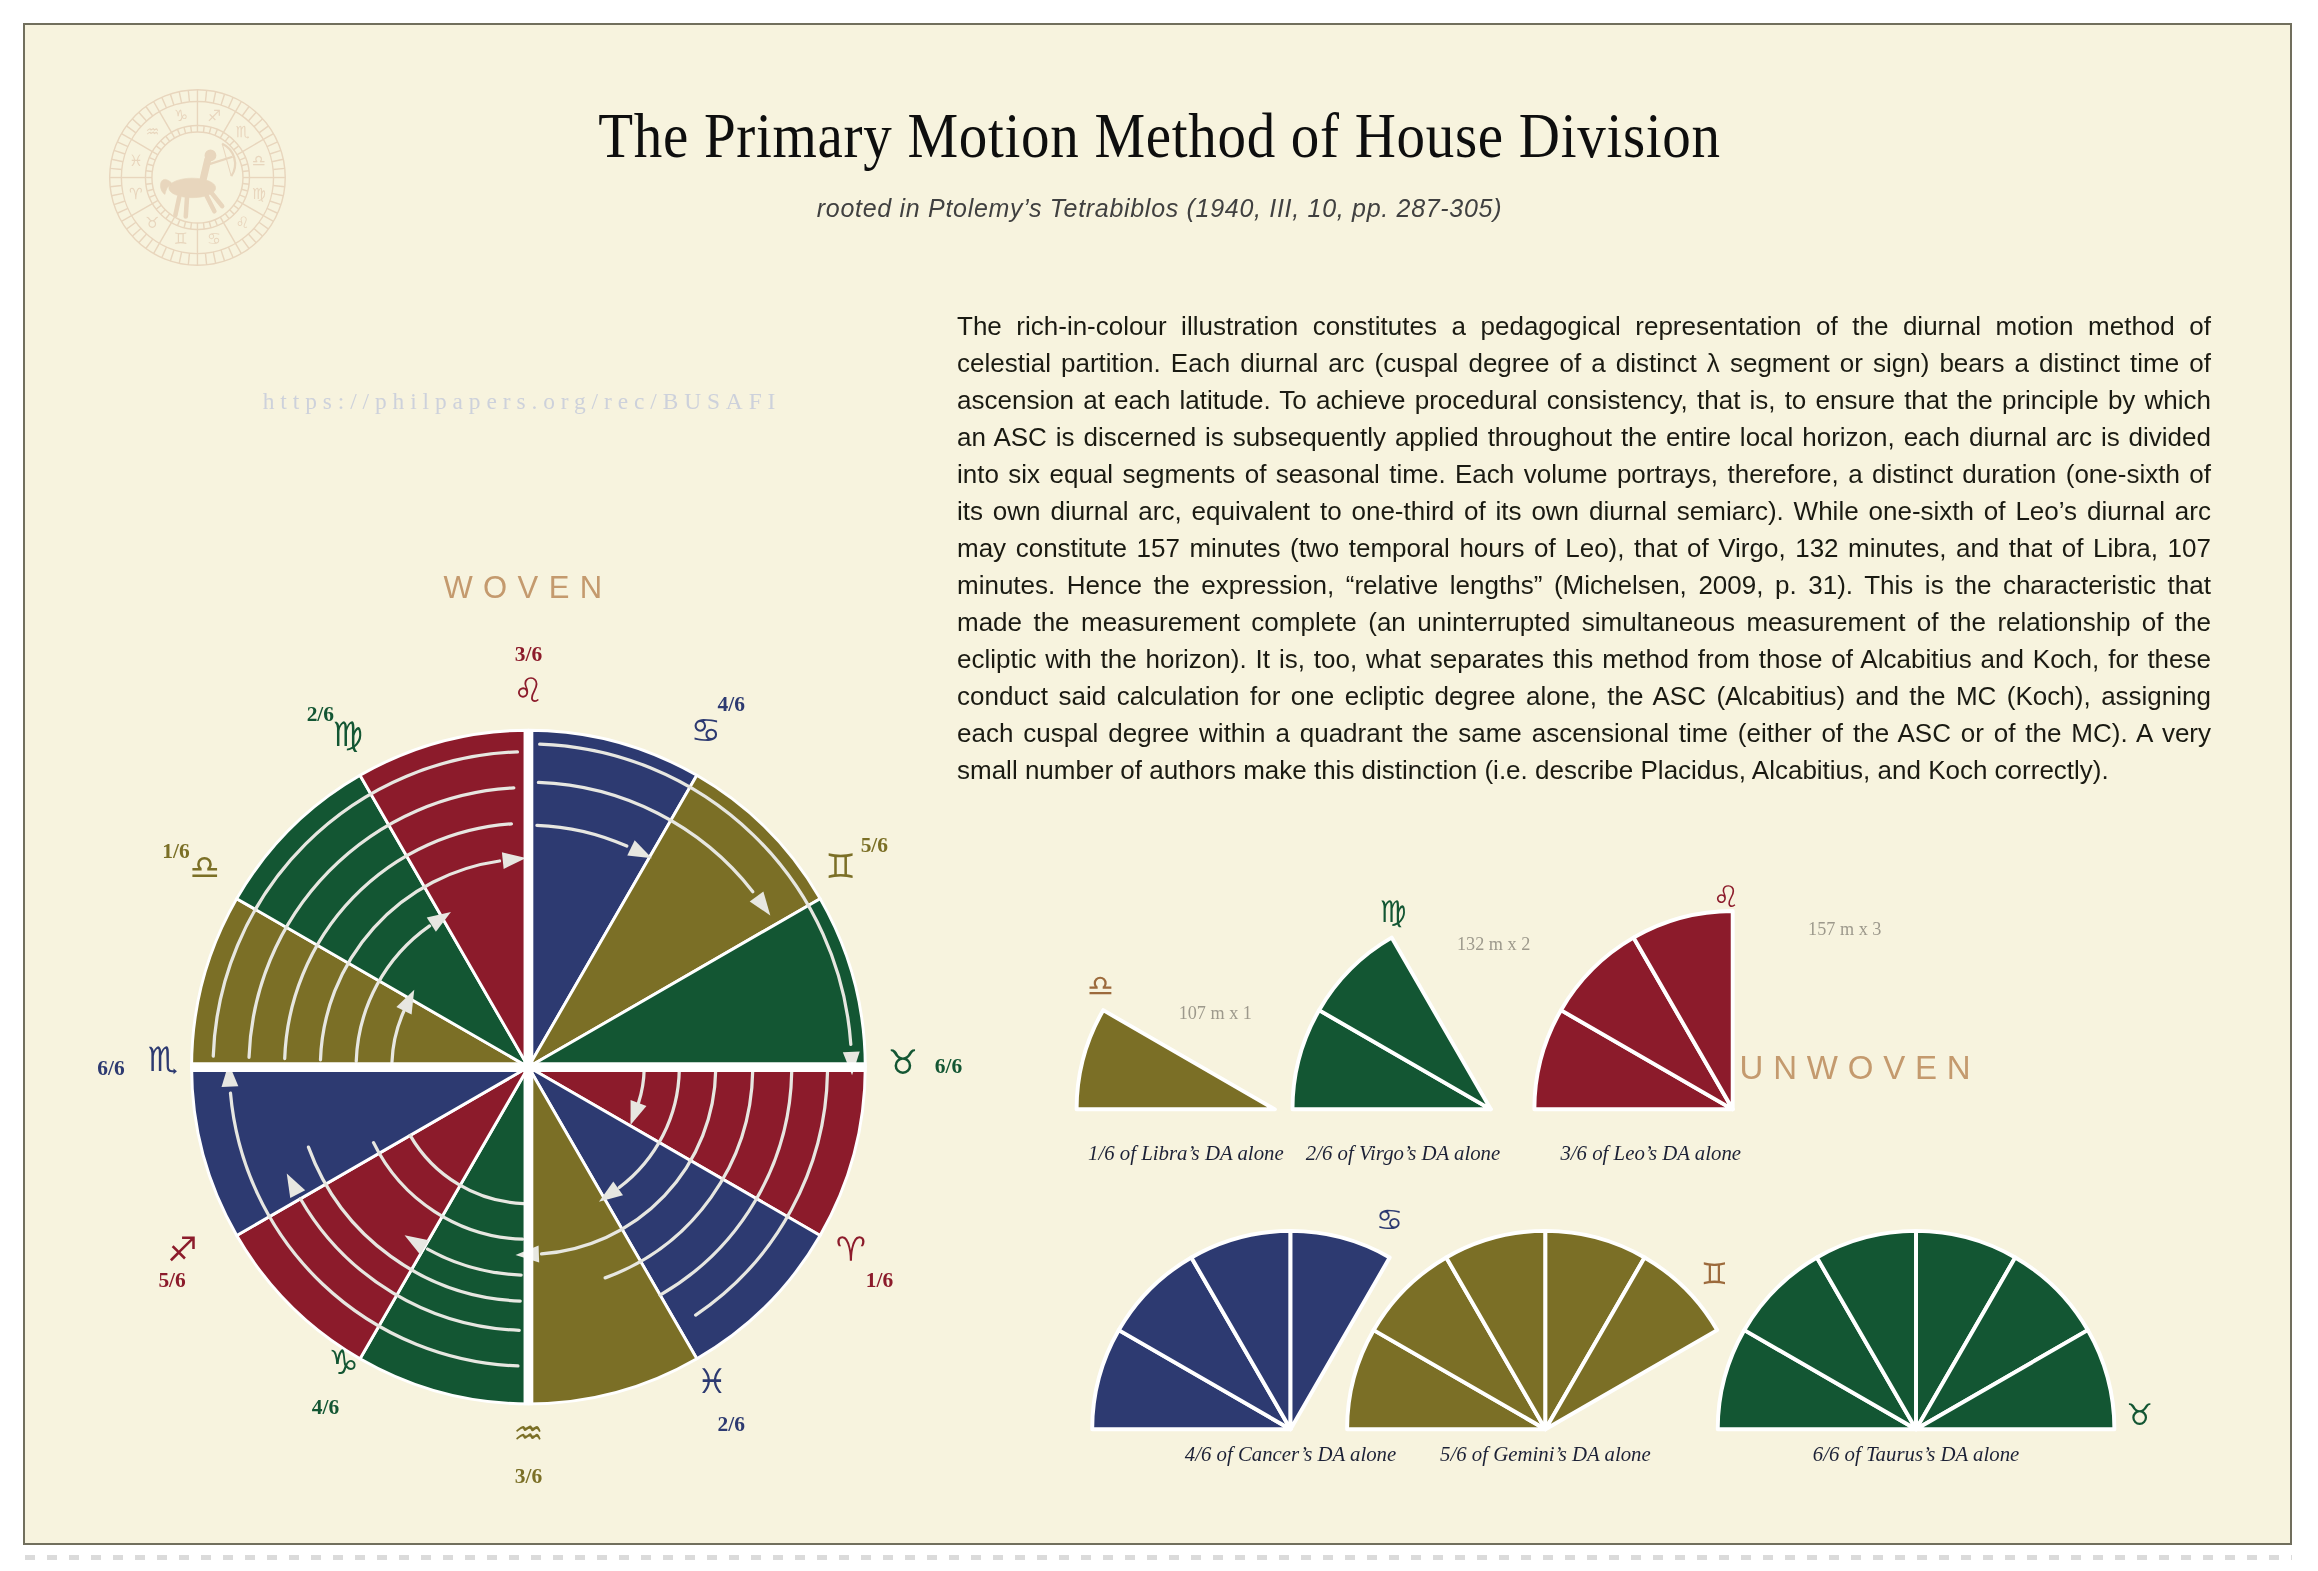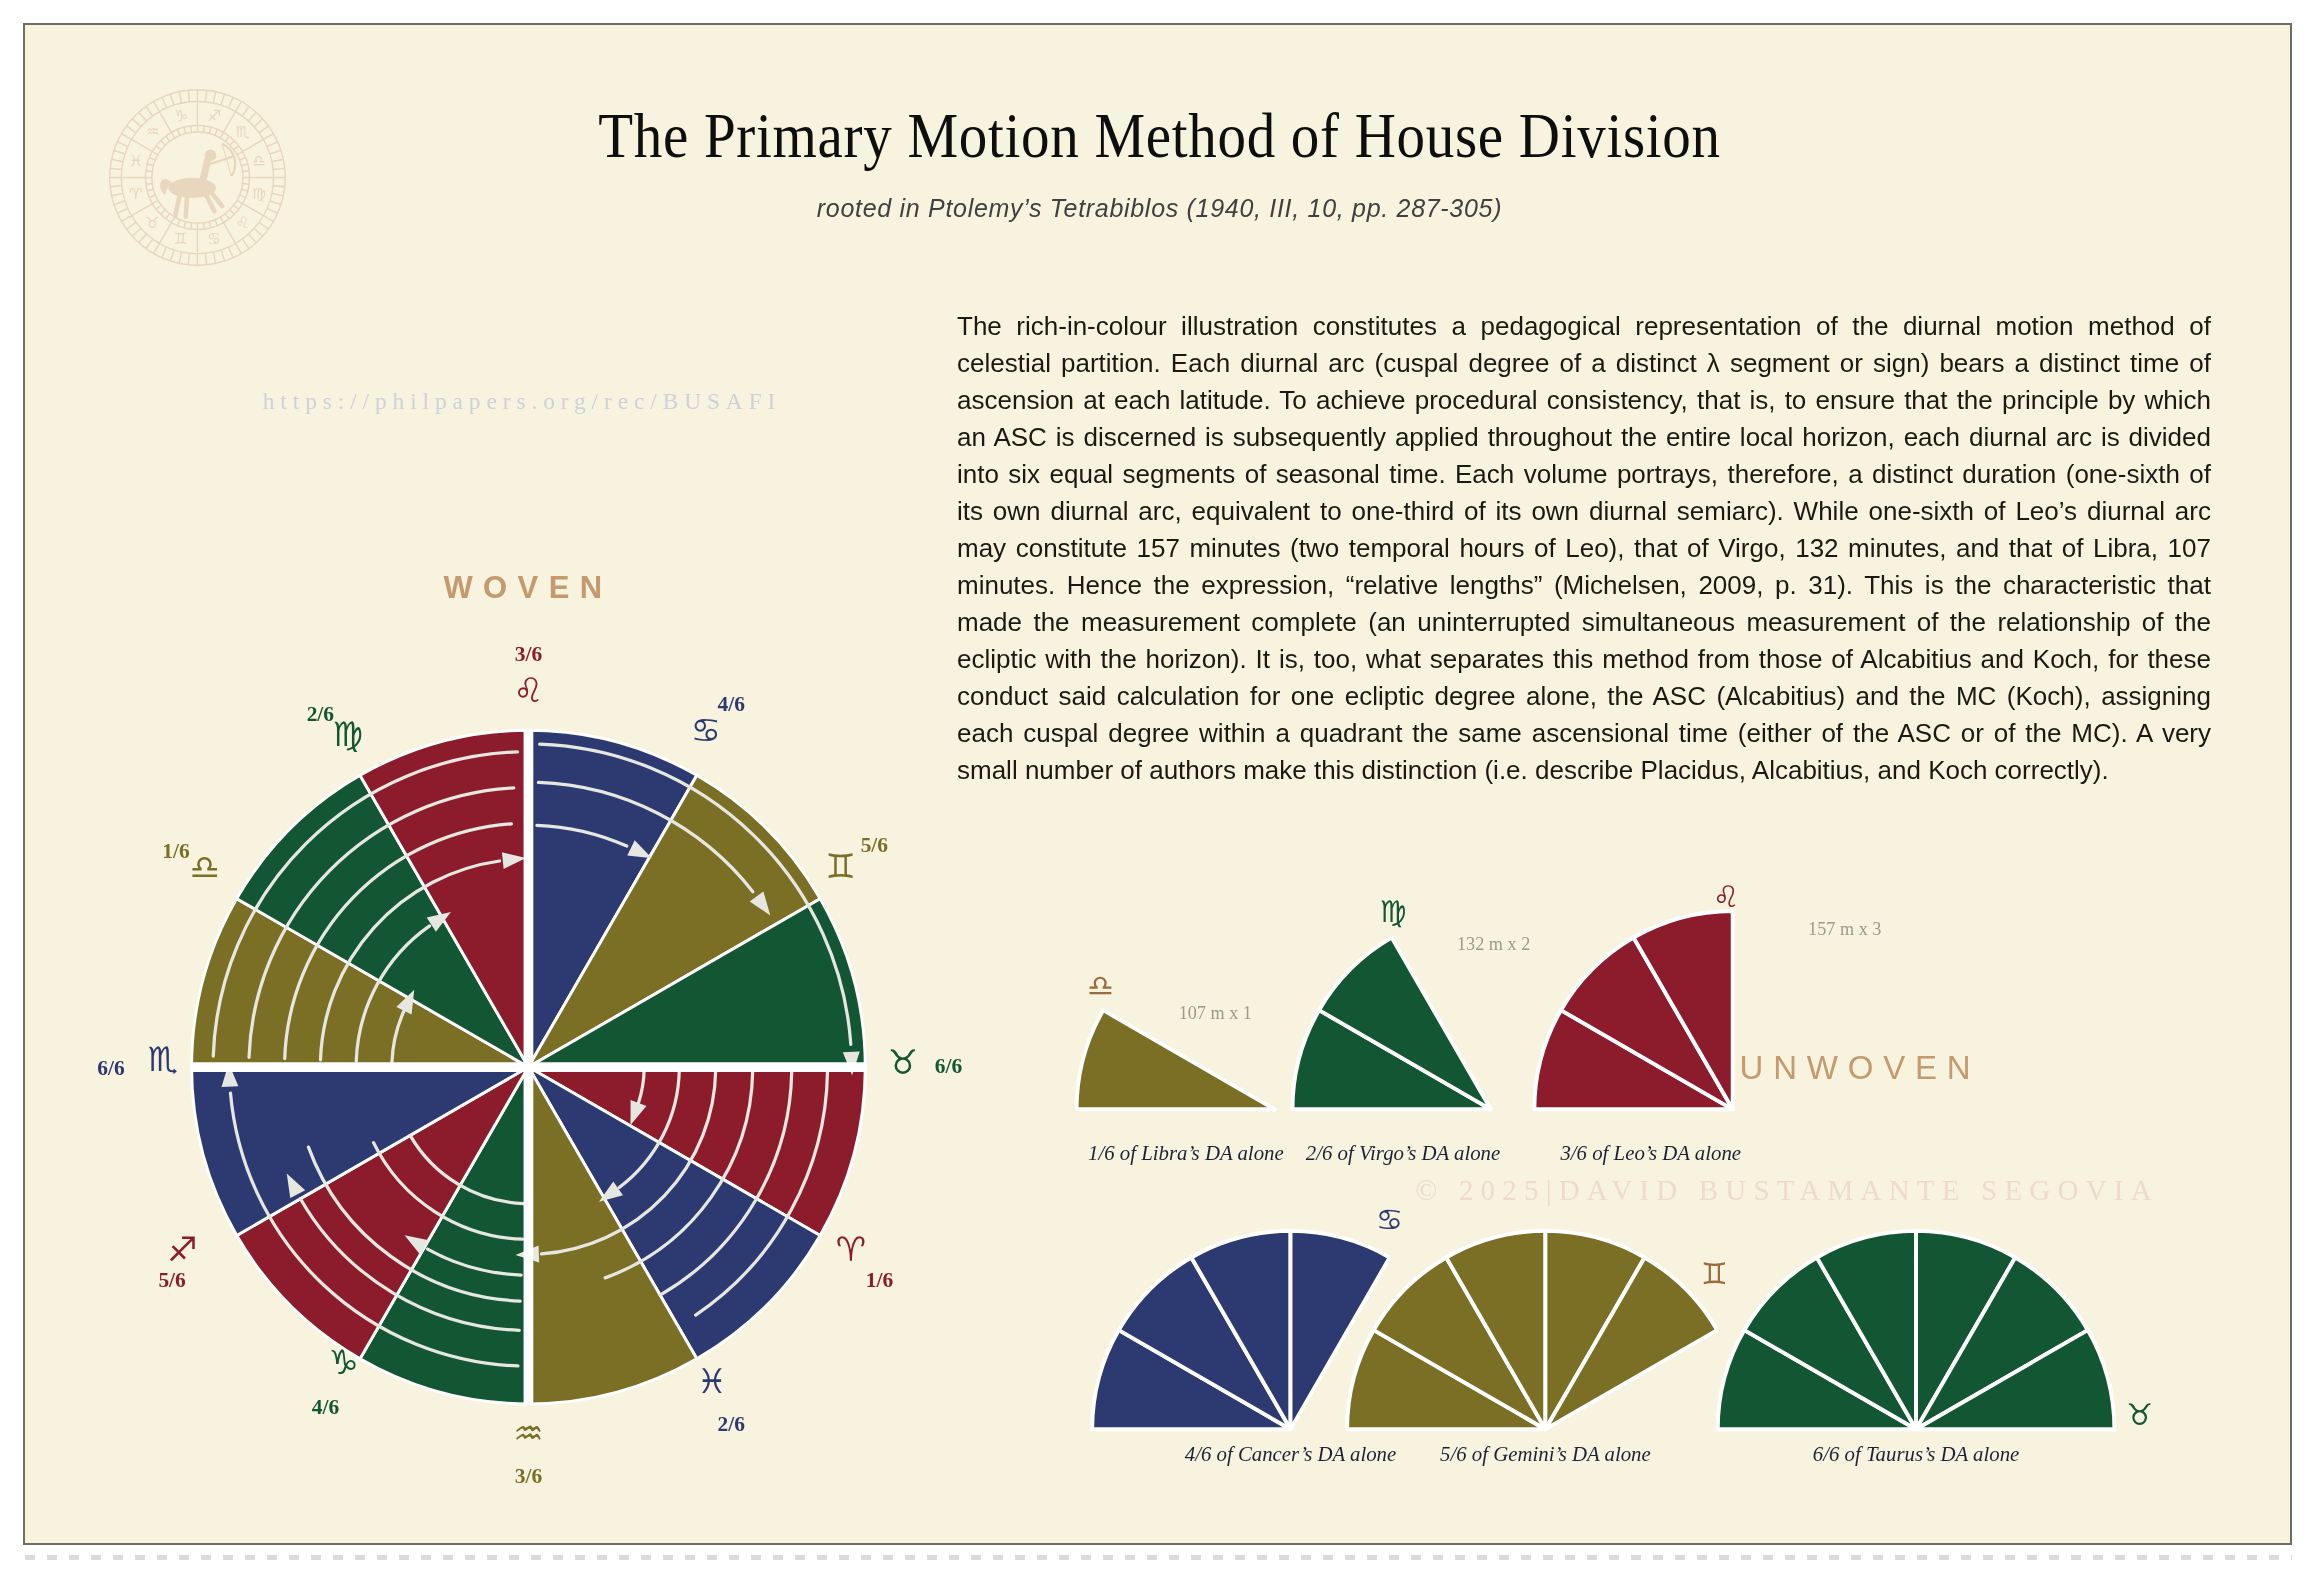--- a/index.html
+++ b/index.html
@@ -11,21 +11,21 @@
   .title{position:absolute;left:0;top:99px;width:2319px;margin:0;text-align:center;
          font-family:"Liberation Serif",serif;font-weight:500;font-size:57px;color:#0e0e0e;
          transform:scaleY(1.12);transform-origin:center top;letter-spacing:0.7px;}
   .subtitle{position:absolute;left:0;top:194px;width:2319px;text-align:center;
             font-family:"Liberation Sans",sans-serif;font-style:italic;font-size:25px;
             color:#404040;letter-spacing:0.7px;}
   .url-watermark{position:absolute;left:522px;top:401px;transform:translate(-50%,-50%);
             font-family:"Liberation Serif",serif;font-size:23.4px;letter-spacing:5.9px;
             color:#cdd1db;white-space:nowrap;text-align:right;}
   .woven{position:absolute;left:528px;top:588px;transform:translate(-50%,-50%);
-         font-size:31px;letter-spacing:10.4px;color:#c49a6e;font-weight:bold;}
+         font-size:31px;letter-spacing:10.4px;color:#c49a6e;}
   .unwoven{position:absolute;left:1860px;top:1068px;transform:translate(-50%,-50%);
          font-size:33px;letter-spacing:9.8px;color:#c49a6e;}
   .copyright{position:absolute;left:1787px;top:1190px;transform:translate(-50%,-50%);
          font-family:"Liberation Serif",serif;font-size:29px;letter-spacing:7.2px;
          color:#efdacd;white-space:nowrap;}
   .paragraph{position:absolute;left:942px;top:293px;width:1254px;margin:15px;
          font-family:"Liberation Sans",sans-serif;font-size:26px;line-height:37px;
          text-align:justify;color:#1a1a12;}
   .cutline{position:absolute;left:25px;top:1555px;width:2267px;height:4.6px;opacity:.55;
          background:repeating-linear-gradient(90deg,#bdbdbd 0 10.4px,transparent 10.4px 22px);}
@@ -314,17 +314,16 @@
         <path d="M 2946 2198 L 3210.1 2045.5 A 305 305 0 0 1 3251.0 2198.0 Z" fill="#135633" stroke="#ffffff" stroke-width="6" stroke-linejoin="round"></path>
         <text x="3290" y="2176" class="fglyph" fill="#135633" text-anchor="middle" dominant-baseline="central">♉</text>
         <text x="2946" y="2236" class="fcap" fill="#1c2136" text-anchor="middle" dominant-baseline="central">6/6 of Taurus’s DA alone</text>
       </g>
     </svg>
   <h1 class="title">The Primary Motion Method of House Division</h1>
   <div class="subtitle">rooted in Ptolemy’s Tetrabiblos (1940, III, 10, pp. 287-305)</div>
   <div class="url-watermark">https://philpapers.org/rec/BUSAFI</div>
   <div class="woven">WOVEN</div>
   <div class="unwoven">UNWOVEN</div>
-  <div class="copyright">© 2025|DAVID BUSTAMANTE SEGOVIA</div>
   <p class="paragraph">The rich-in-colour illustration constitutes a pedagogical representation of the diurnal motion method of celestial partition. Each diurnal arc (cuspal degree of a distinct λ segment or sign) bears a distinct time of ascension at each latitude. To achieve procedural consistency, that is, to ensure that the principle by which an ASC is discerned is subsequently applied throughout the entire local horizon, each diurnal arc is divided into six equal segments of seasonal time. Each volume portrays, therefore, a distinct duration (one-sixth of its own diurnal arc, equivalent to one-third of its own diurnal semiarc). While one-sixth of Leo’s diurnal arc may constitute 157 minutes (two temporal hours of Leo), that of Virgo, 132 minutes, and that of Libra, 107 minutes. Hence the expression, “relative lengths” (Michelsen, 2009, p. 31). This is the characteristic that made the measurement complete (an uninterrupted simultaneous measurement of the relationship of the ecliptic with the horizon). It is, too, what separates this method from those of Alcabitius and Koch, for these conduct said calculation for one ecliptic degree alone, the ASC (Alcabitius) and the MC (Koch), assigning each cuspal degree within a quadrant the same ascensional time (either of the ASC or of the MC). A very small number of authors make this distinction (i.e. describe Placidus, Alcabitius, and Koch correctly).</p>
   <div class="cutline"></div>
 </div>
 
 
 </body></html>

